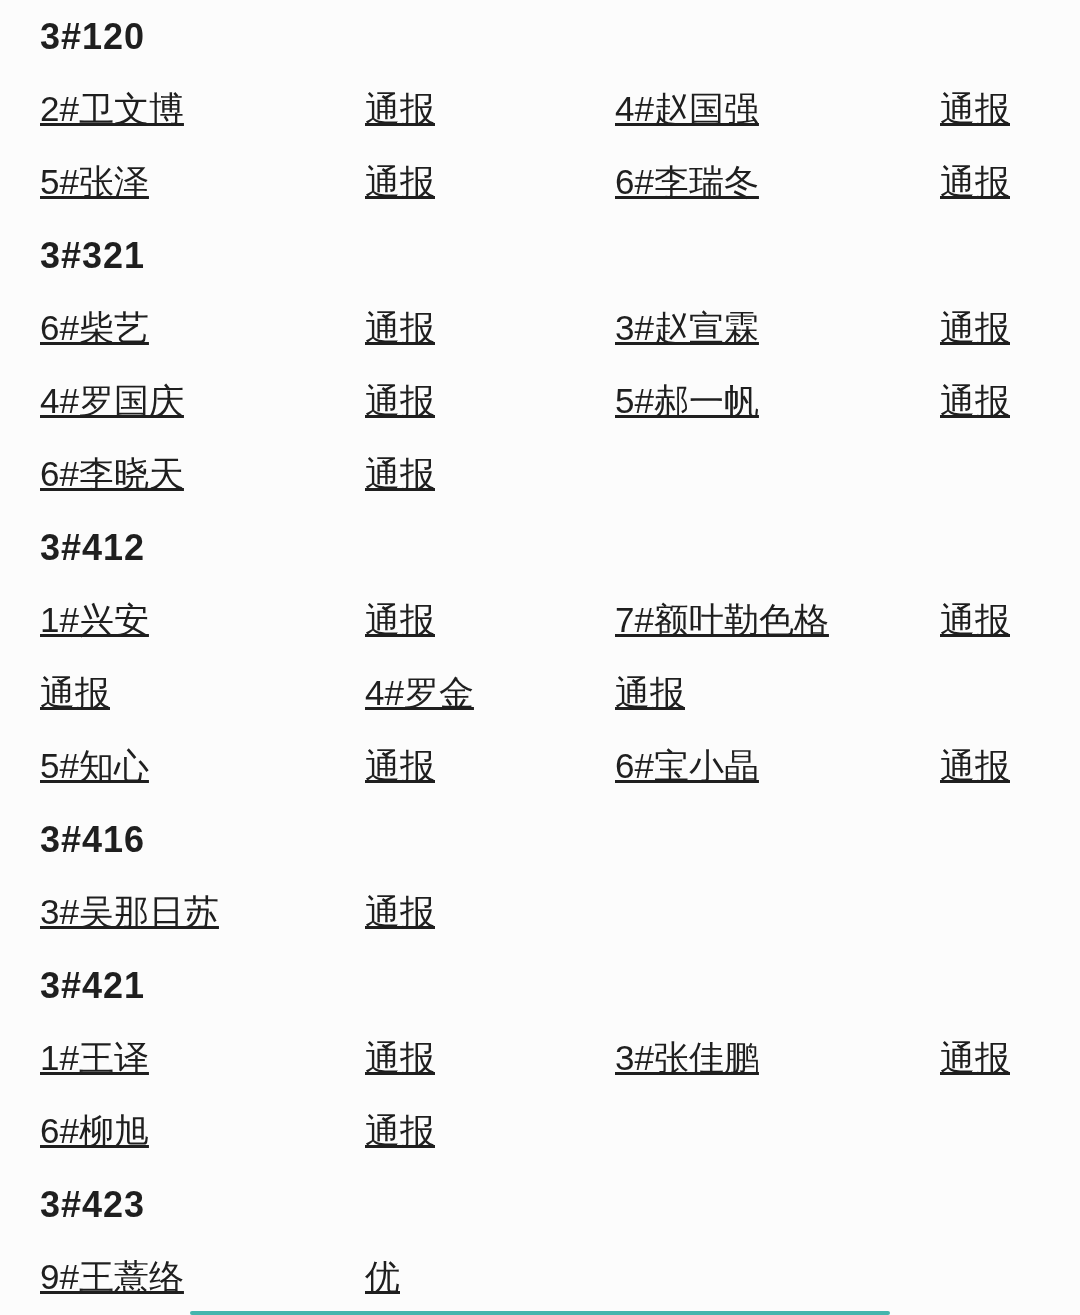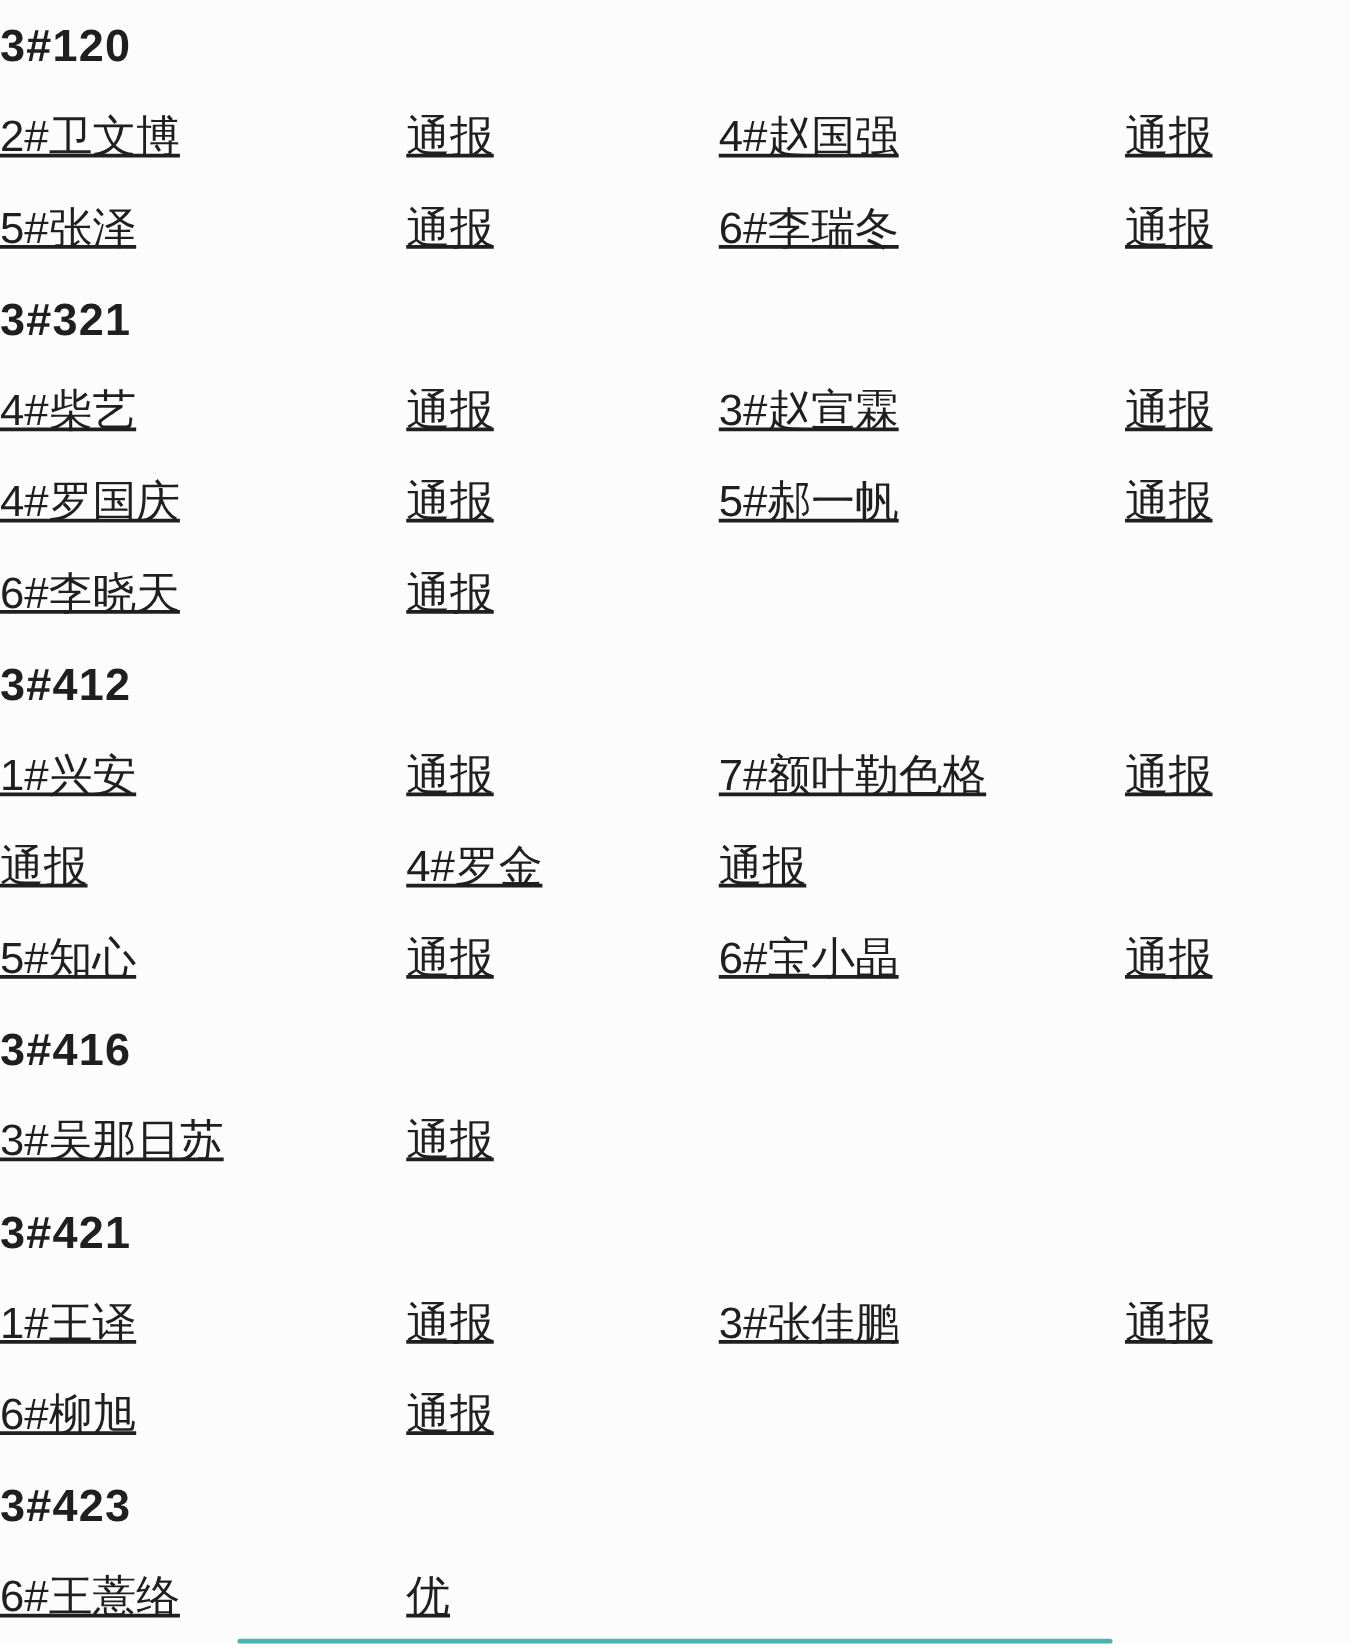--- a/index.html
+++ b/index.html
@@ -6,20 +6,21 @@
   html, body {
     width: 1080px;
     height: 1315px;
     overflow: hidden;
     font-family: "Liberation Sans", "DejaVu Sans", sans-serif;
   }
   body { background: #fcfcfc; position: relative; }
   main {
     width: 1049px;
     height: 1315px;
+    padding-left: 40px;
     padding-top: 0;
     color: #1f1f1f;
   }
   .line {
     height: 73px;
     display: grid;
     grid-template-columns: 325px 250px 325px 100px;
     align-items: center;
   }
   .room-header {
@@ -64,21 +65,21 @@
     <span class="cell">通报</span>
     <span class="cell">6#李瑞冬</span>
     <span class="cell">通报</span>
   </div>
 
   <div class="line">
     <div class="room-header">3#321</div>
   </div>
 
   <div class="line">
-    <span class="cell">4#柴艺</span>
+    <span class="cell">6#柴艺</span>
     <span class="cell">通报</span>
     <span class="cell">3#赵宣霖</span>
     <span class="cell">通报</span>
   </div>
 
   <div class="line">
     <span class="cell">4#罗国庆</span>
     <span class="cell">通报</span>
     <span class="cell">5#郝一帆</span>
     <span class="cell">通报</span>
@@ -142,20 +143,20 @@
     <span class="cell">通报</span>
     <span class="cell"></span>
     <span class="cell"></span>
   </div>
 
   <div class="line">
     <div class="room-header">3#423</div>
   </div>
 
   <div class="line">
-    <span class="cell">6#王薏络</span>
+    <span class="cell">9#王薏络</span>
     <span class="cell">优</span>
     <span class="cell"></span>
     <span class="cell"></span>
   </div>
 </main>
 
 <div class="bottom-divider" style="background: rgb(69, 181, 173);"></div>
 
 </body></html>

